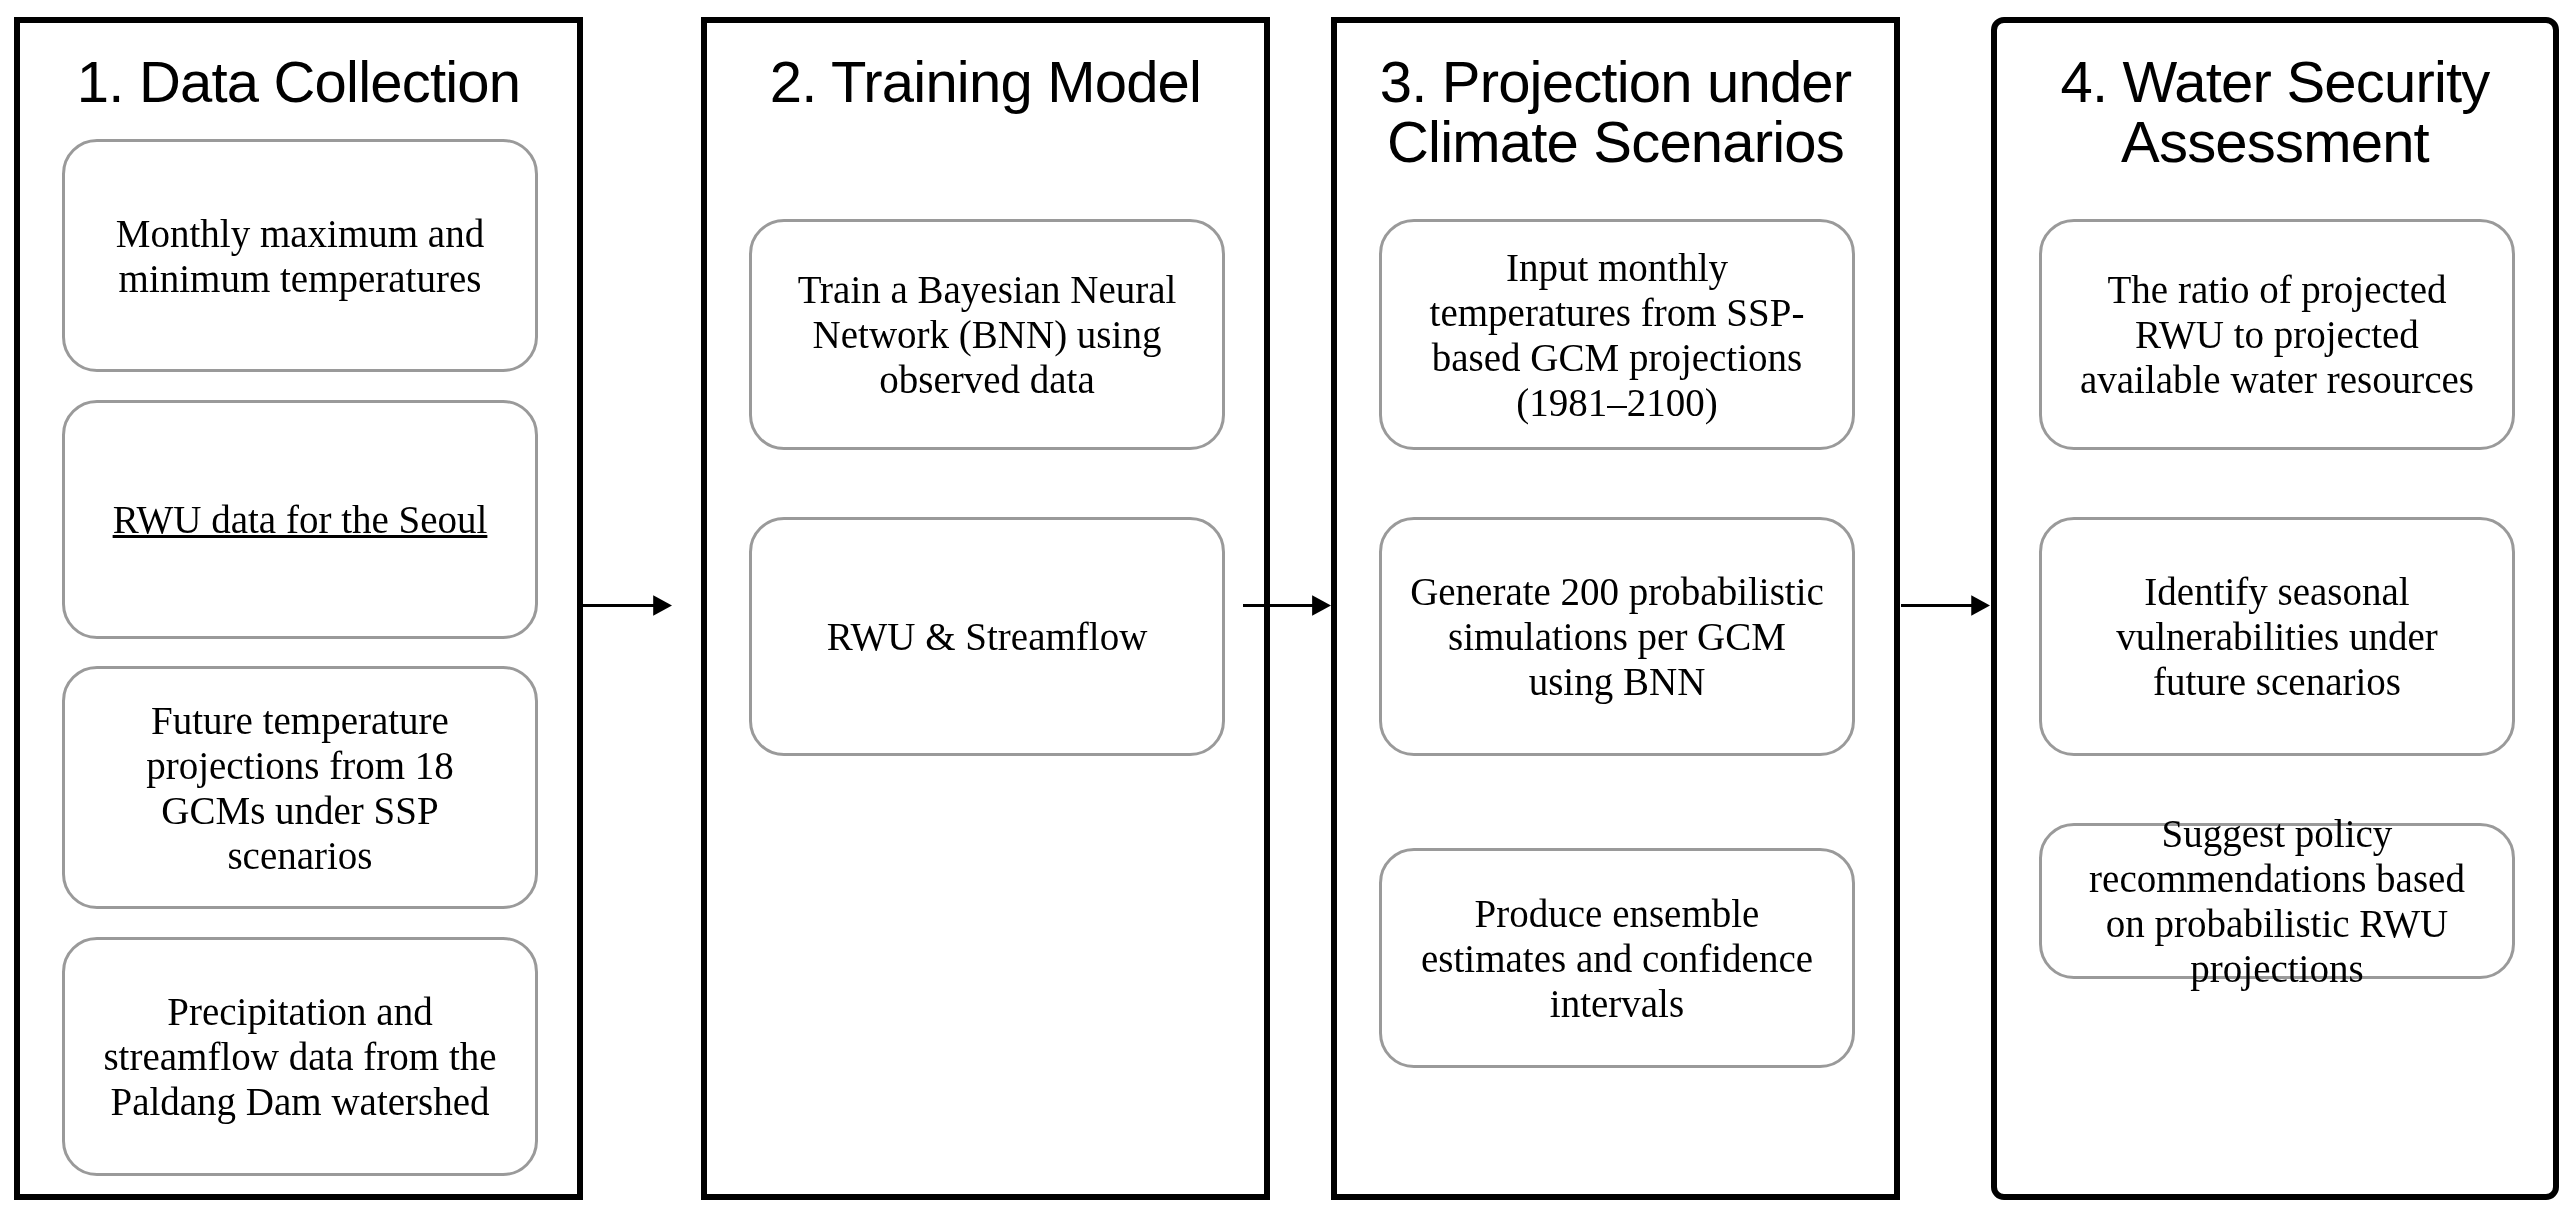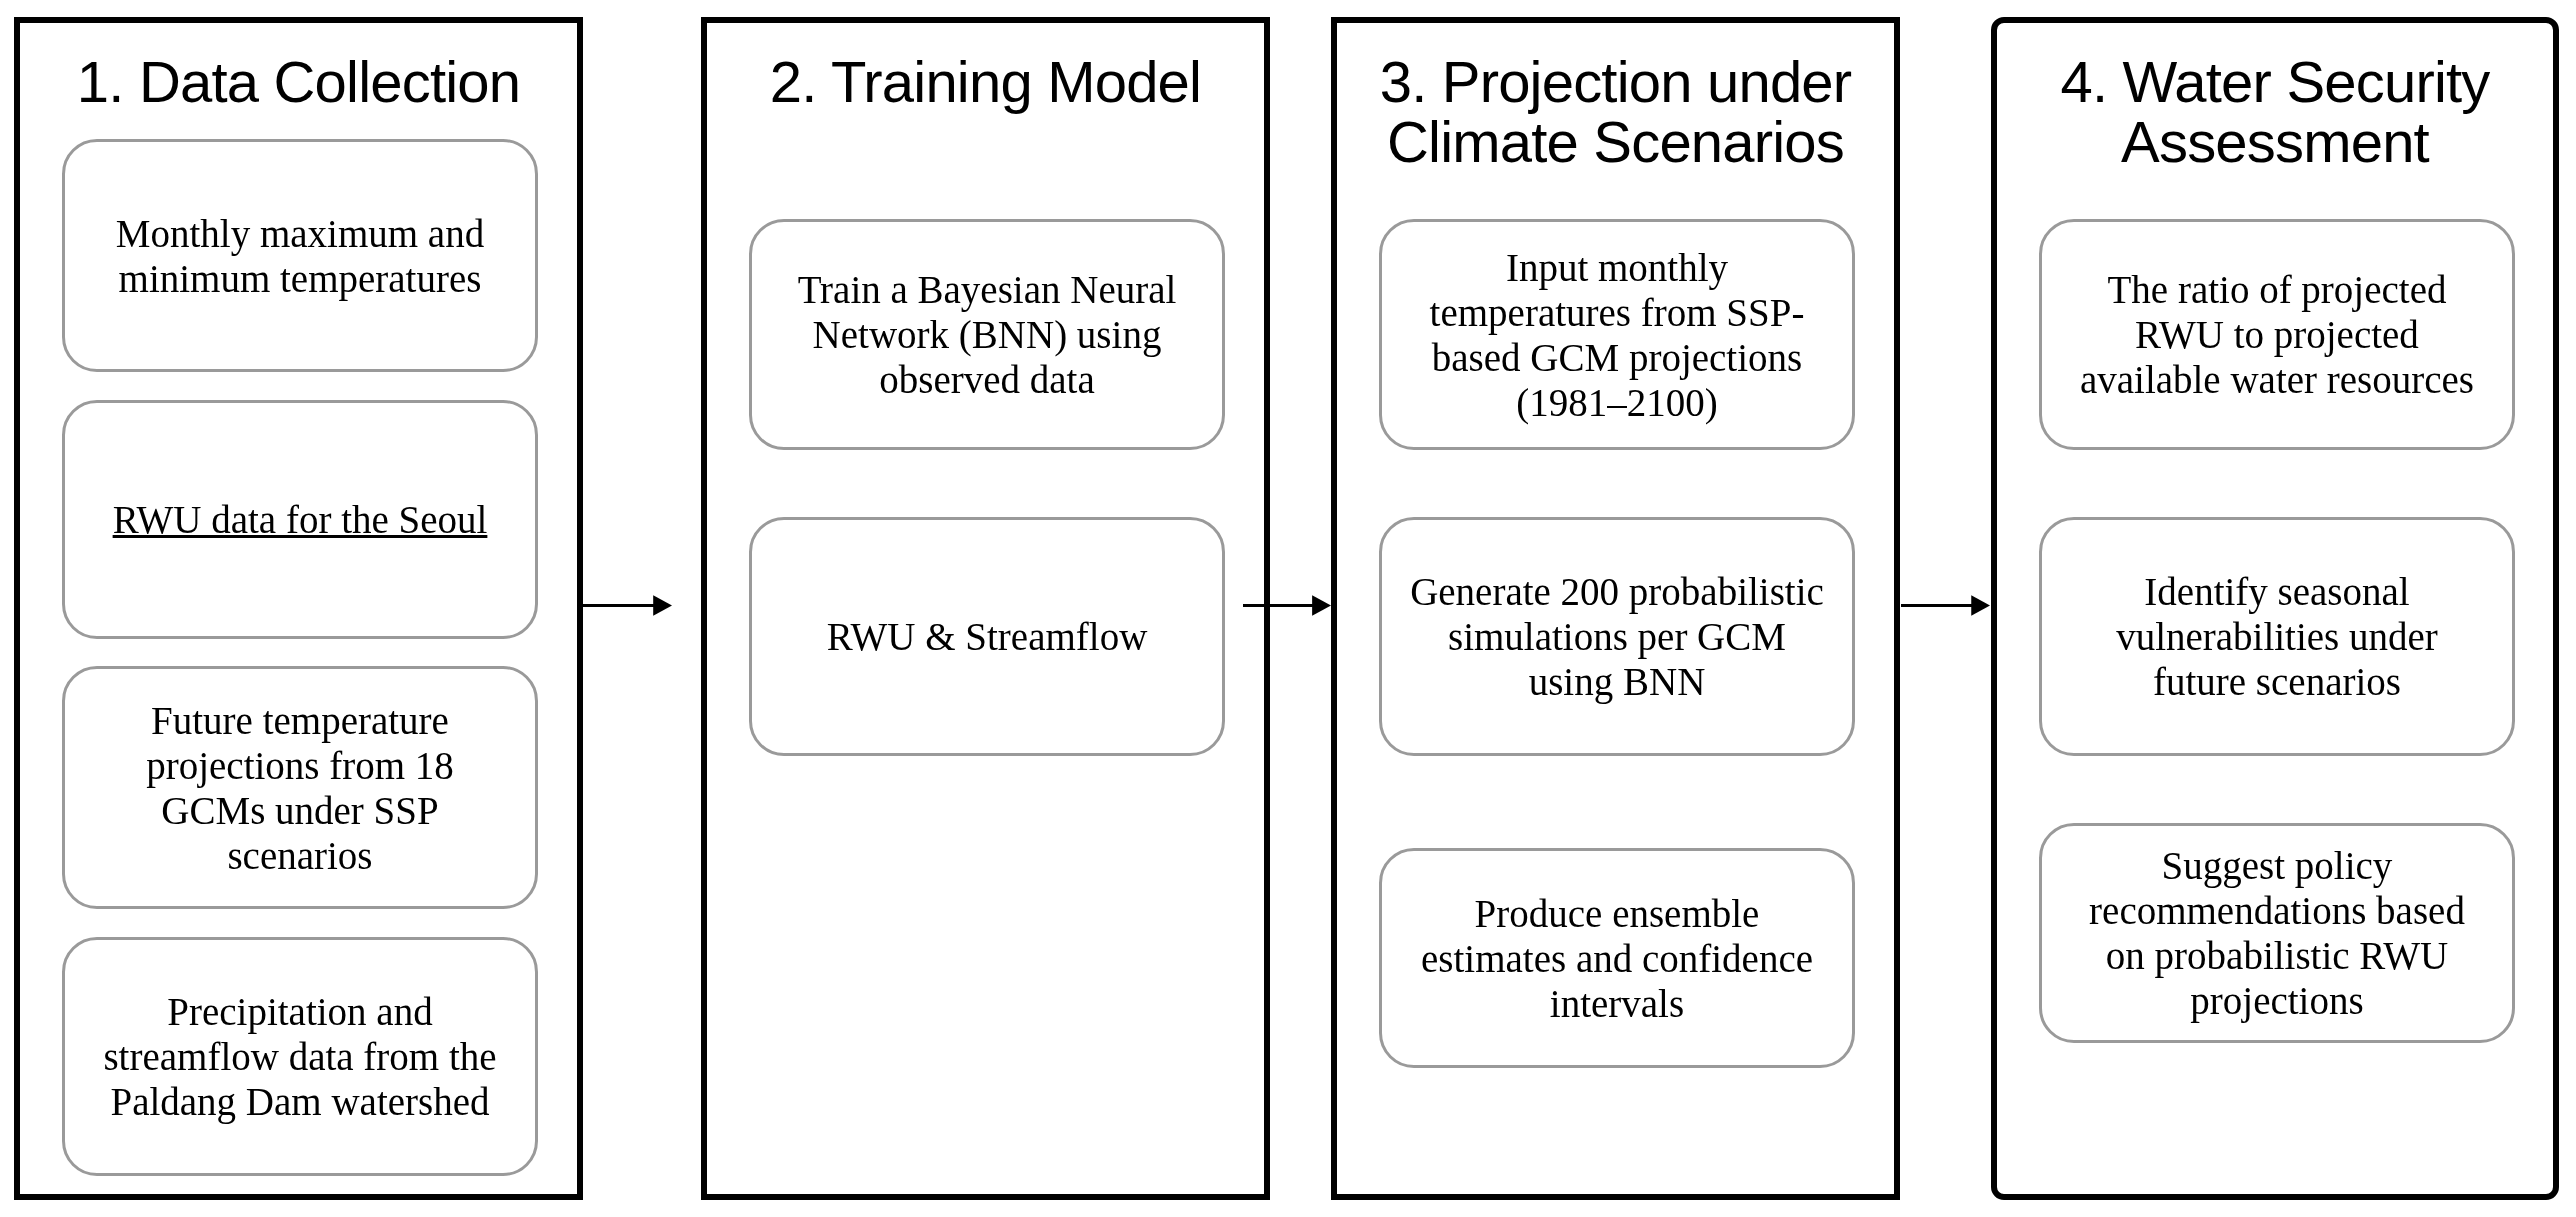--- a/index.html
+++ b/index.html
@@ -121,20 +121,20 @@
 
   <div class="stage" style="left:1991px;width:568px;border-radius:13px;">
     <div class="stage-title">4. Water Security
 Assessment</div>
     <div class="flow-box" style="top:196px;height:231px;">The ratio of projected
 RWU to projected
 available water resources</div>
     <div class="flow-box" style="top:494px;height:239px;">Identify seasonal
 vulnerabilities under
 future scenarios</div>
-    <div class="flow-box" style="top:800px;height:220px;">Suggest policy
+    <div class="flow-box" style="top:800px;height:156px;">Suggest policy
 recommendations based
 on probabilistic RWU
 projections</div>
   </div>
 
 </div>
 
 
 </body></html>

